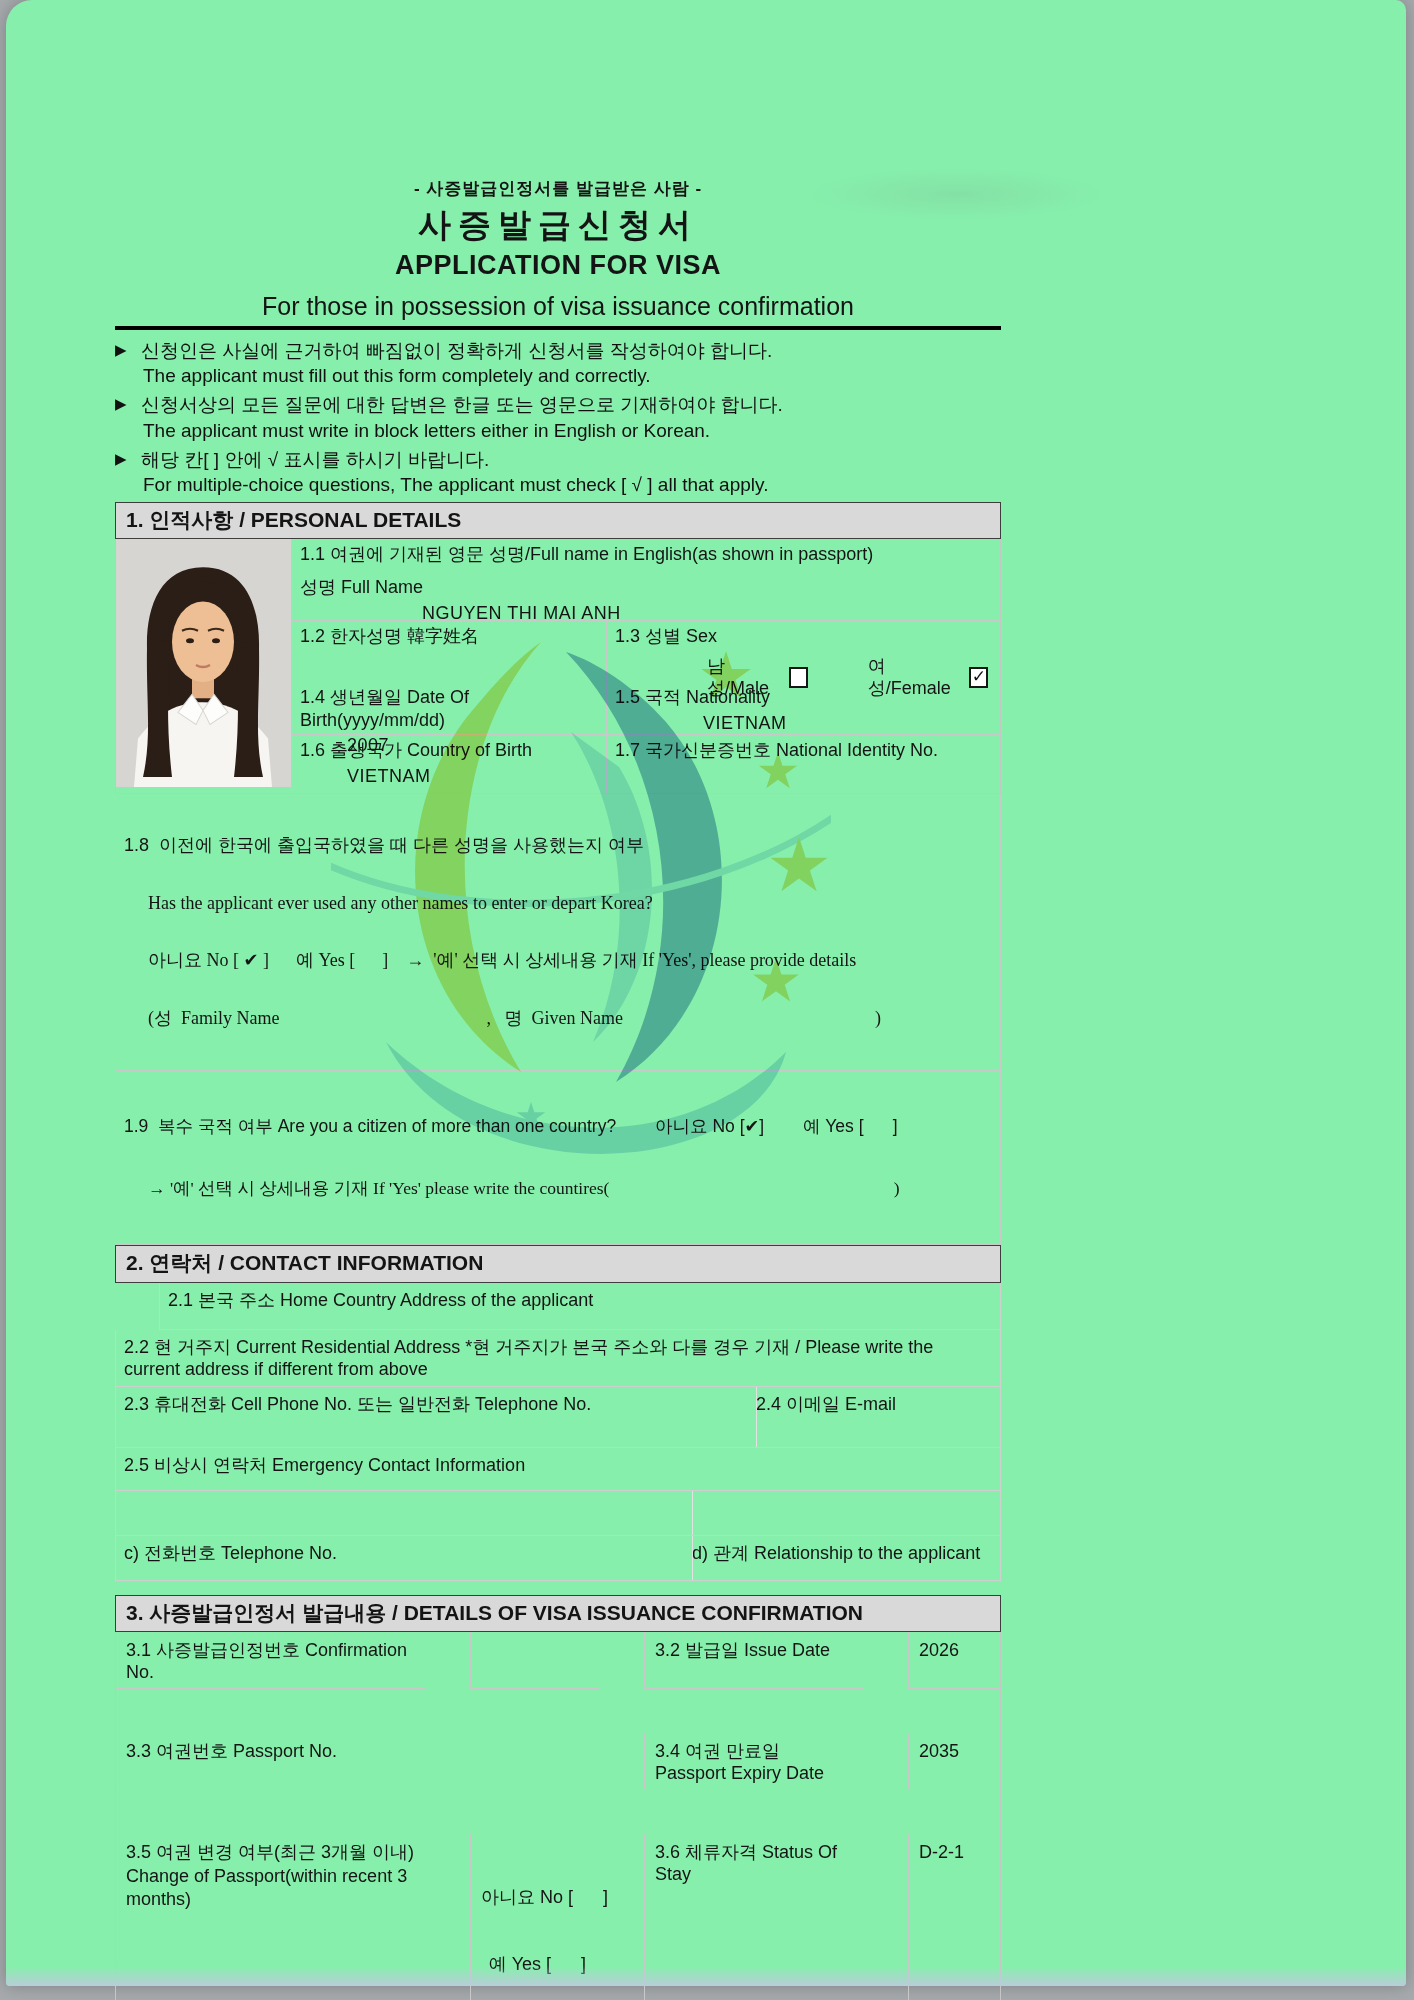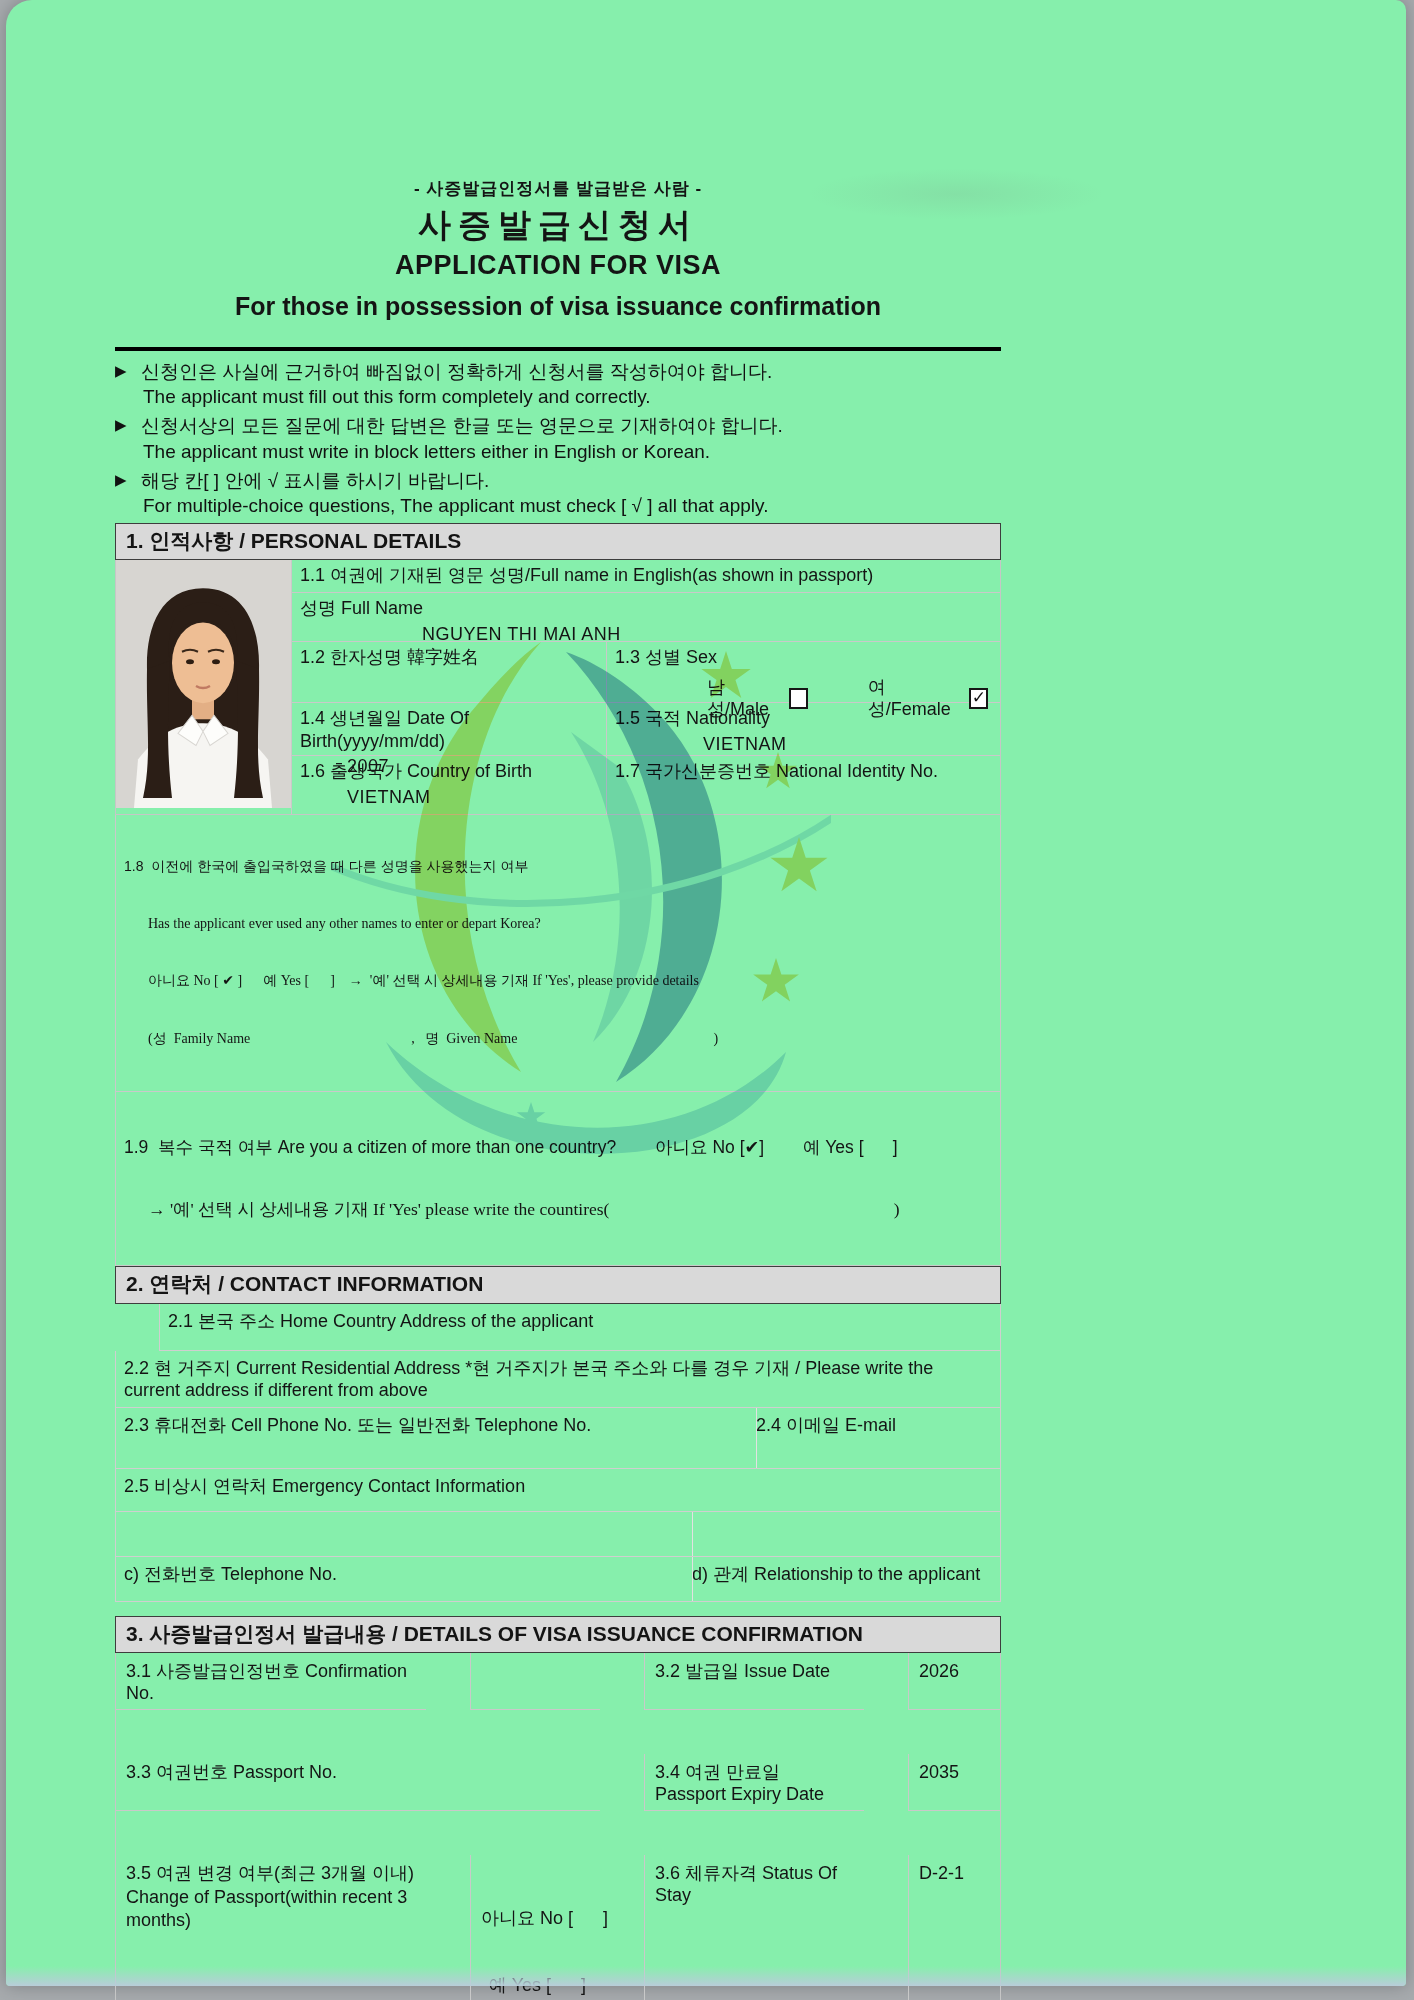--- a/index.html
+++ b/index.html
@@ -24,21 +24,21 @@
     position:absolute;left:800px;top:168px;width:300px;height:52px;
     background:radial-gradient(ellipse at center,rgba(120,120,120,.12),rgba(120,120,120,0) 70%);
   }
   .content{
     position:absolute;left:109px;top:178px;width:886px;
     font-size:19px;line-height:1.25;
   }
   .note{font-size:17px;font-weight:bold;text-align:center;letter-spacing:1px;}
   .title-ko{font-size:33px;font-weight:bold;text-align:center;margin-top:5px;letter-spacing:7px;}
   .title-en{font-size:27px;font-weight:bold;text-align:center;margin-top:3px;letter-spacing:.5px;}
-  .subtitle{font-size:25px;font-weight:bold;text-align:center;margin-top:9px;padding-bottom:24px;border-bottom:4px solid #000;}
+  .subtitle{font-size:25px;font-weight:normal;text-align:center;margin-top:9px;padding-bottom:3px;border-bottom:4px solid #000;}
   .instructions{margin:9px 0 5px;color:#111;}
   .inst{display:flex;margin:2px 0;}
   .bullet{width:26px;font-size:15px;padding-top:2px;}
   .inst-en{padding-left:28px;margin:1px 0 5px;}
   .secbar{background:#d9d9d9;border:1px solid #3d3d3d;font-weight:bold;font-size:21px;padding:4px 10px 5px;}
 
   
   .s1table{display:grid;grid-template-columns:175px 315px 394px;border:1px solid #c6c6c6;border-top:none;}
   .photo-cell{grid-column:1;grid-row:1/6;}
   .photo-cell svg{display:block;}
@@ -52,21 +52,21 @@
   .c16{grid-column:2;height:50px;border-bottom:none;}
   .c17{grid-column:3;height:50px;border-bottom:none;}
   .val{padding-top:3px;letter-spacing:.5px;}
   .ind130{padding-left:122px;}
   .ind55{padding-left:47px;}
   .ind95{padding-left:88px;}
   .sexrow{display:flex;align-items:center;gap:10px;padding:7px 4px 0 92px;}
   .sexrow .gap{width:44px;}
   .cb{display:inline-block;width:17px;height:17px;border:2px solid #161616;background:#fff;position:relative;}
   .ck{position:absolute;left:1px;top:-3px;font-size:17px;font-weight:bold;}
-  .blk{border:1px solid #c9c9c9;border-top:none;padding:4px 8px 5px;font-size:14px;line-height:18.5px;white-space:pre-wrap;}
+  .blk{border:1px solid #c9c9c9;border-top:none;padding:4px 8px 5px;font-size:18px;line-height:18.5px;white-space:pre-wrap;}
   .blk .l{margin:1px 0;}
   .blk .indent{padding-left:24px;font-family:Liberation Serif, serif;}
   .blk19{font-size:17.5px;line-height:20px;}
 
   
   .row2{border:1px solid #cfcfcf;border-top:none;padding:6px 8px;font-size:18px;position:relative;}
   .row2.h48{height:34px;margin-left:44px;}
   .row2.h56{height:44px;}
   .row2.h62{height:48px;}
   .row2.h44{height:30px;}

